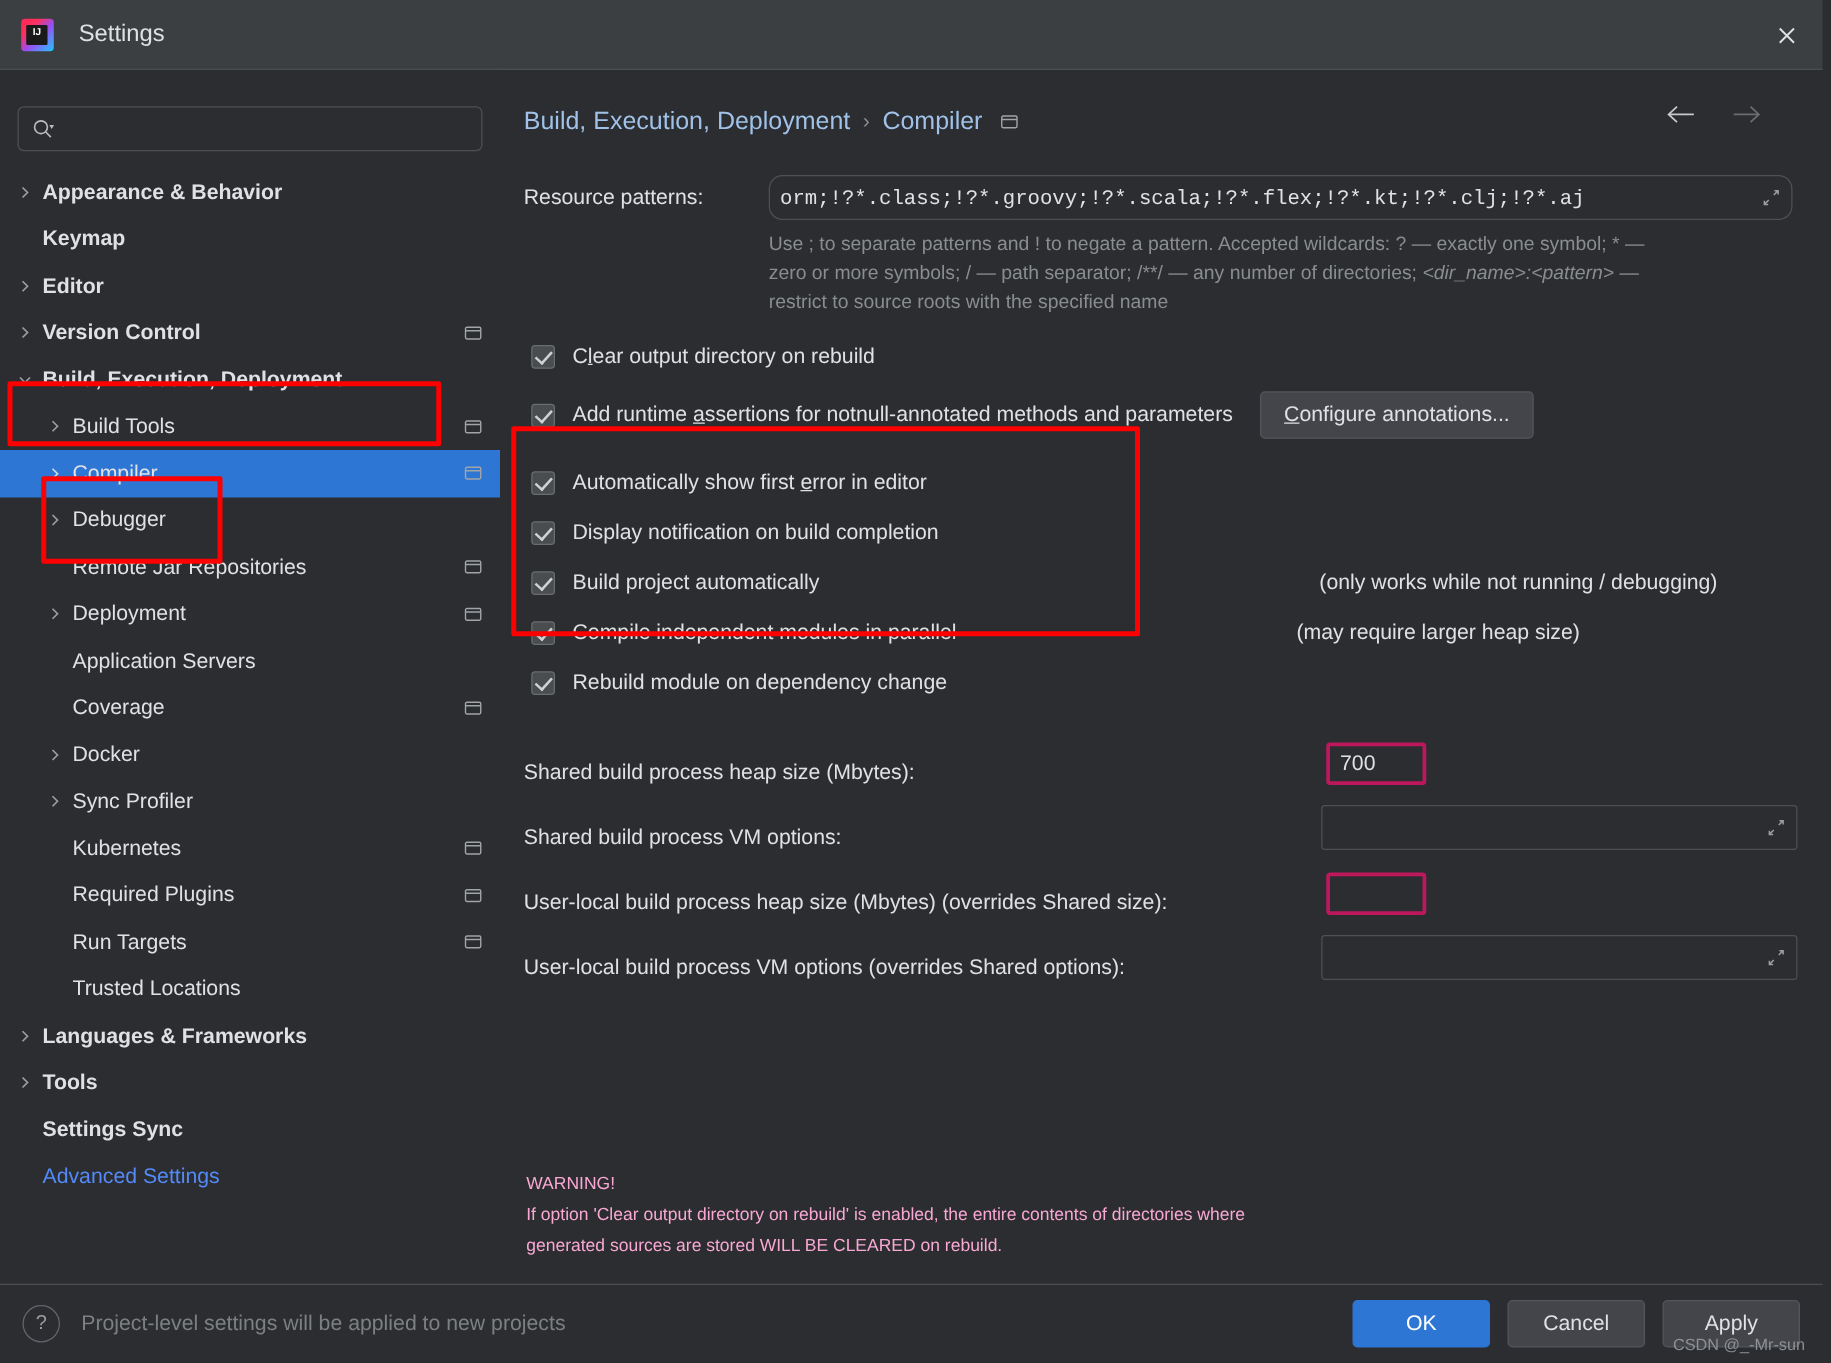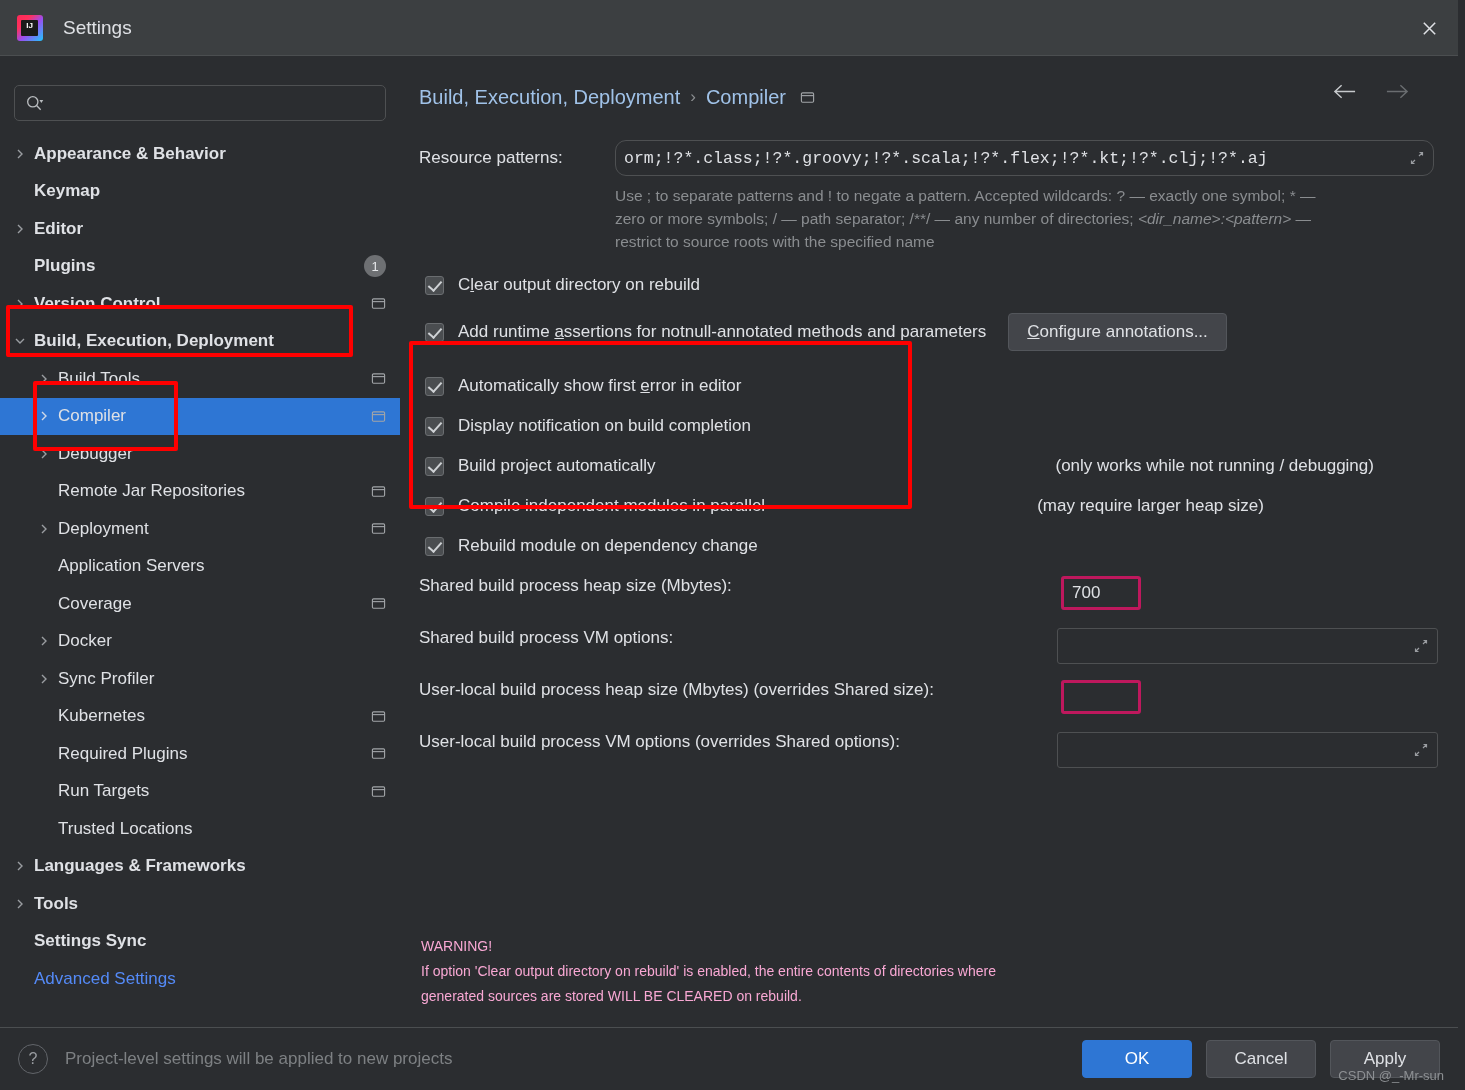--- a/index.html
+++ b/index.html
@@ -138,21 +138,21 @@
 
   .btn-annot {
     background: #43454a; border: 1px solid #53565b; color: #dfe1e5;
     font-size: 17px; padding: 8px 18px; border-radius: 4px; cursor: pointer;
     font-family: "Liberation Sans", sans-serif;
   }
   .btn-annot u { text-decoration: underline; }
 
   .hint { color: #dfe1e5; font-size: 17px; }
 
-  .in-row { display: flex; align-items: flex-start; height: 52px; }
+  .in-row { display: flex; align-items: flex-end; height: 52px; }
   .in-label { color: #dfe1e5; font-size: 17px; }
   .txt-small {
     width: 80px; height: 34px; background: #2b2d30; border: 3px solid #be185d;
     border-radius: 3px; color: #dfe1e5; font-size: 17px; padding: 0 8px;
     outline: none; font-family: "Liberation Sans", sans-serif;
   }
   .txt-wide {
     width: 384px; height: 36px; background: #2b2d30; border: 1px solid #4e5052;
     border-radius: 3px; display: flex; align-items: center; padding: 0 8px;
   }
@@ -240,25 +240,20 @@
           <span class="noarrow"></span>
           <span class="label">Keymap</span>
         </div>
         <div class="tree-item level0 bold">
           <span class="arrow">
             <svg viewBox="0 0 12 12" fill="none" stroke="currentColor" stroke-width="1.4">
               <path d="M4 2 L8 6 L4 10"></path>
             </svg>
           </span>
           <span class="label">Editor</span>
-        </div>
-        <div class="tree-item level0 bold">
-          <span class="noarrow"></span>
-          <span class="label">Plugins</span>
-          <span class="badge">1</span>
         </div>
         <div class="tree-item level0 bold">
           <span class="arrow">
             <svg viewBox="0 0 12 12" fill="none" stroke="currentColor" stroke-width="1.4">
               <path d="M4 2 L8 6 L4 10"></path>
             </svg>
           </span>
           <span class="label">Version Control</span>
           <span class="proj-icon">
             <svg viewBox="0 0 16 16" fill="none" stroke="currentColor" stroke-width="1.2">

